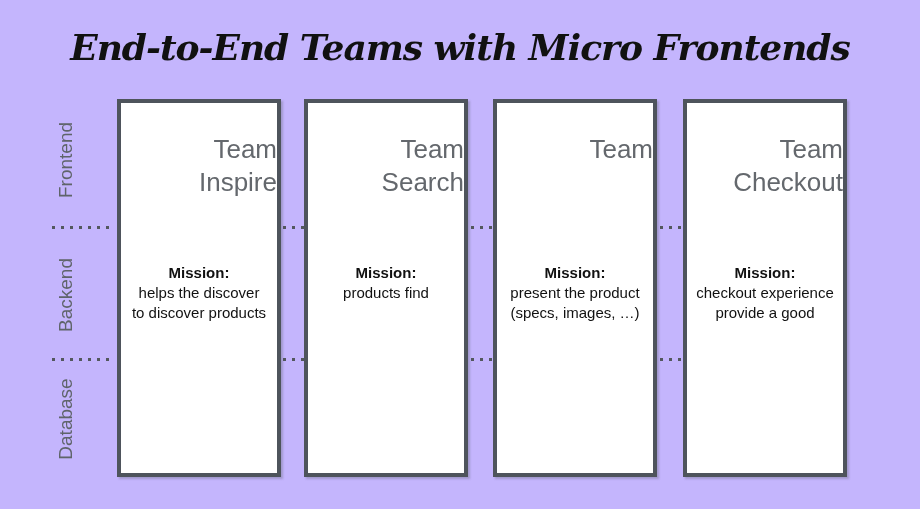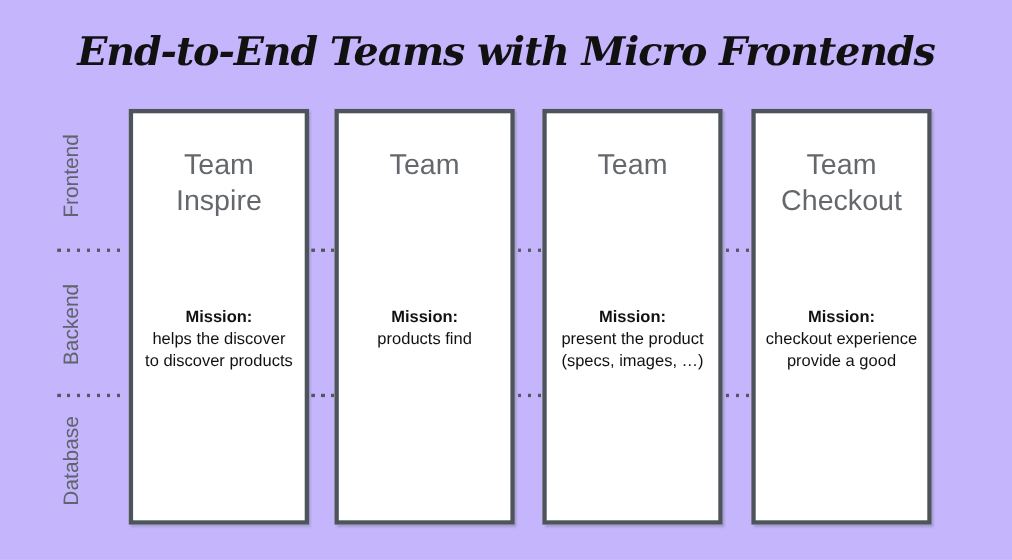--- a/index.html
+++ b/index.html
@@ -68,37 +68,37 @@
     background: #ffffff;
     box-shadow: 2px 2px 2px rgba(80, 85, 92, 0.30);
   }
   .team-box.box-0 { left: 117px; }
   .team-box.box-1 { left: 304px; }
   .team-box.box-2 { left: 493px; }
   .team-box.box-3 { left: 683px; }
 
   .team-name {
     margin-top: 30px;
-    text-align: center;
+    text-align: right;
     font-size: 26px;
     line-height: 33px;
     color: #64686d;
   }
 
   .mission {
     position: absolute;
     top: 160px;
     left: 0;
     right: 0;
     text-align: center;
     font-size: 15px;
     line-height: 20px;
     color: #111111;
   }
-  .mission .mission-label { font-weight: bold; margin-top: 16px; }
+  .mission .mission-label { font-weight: bold; }
 </style>
 </head>
 <body>
 
 <div class="stage">
 
   <div class="title">
     <span class="title-prefix">End-to-End Teams with </span><span class="title-emphasis">Micro Frontends</span>
   </div>
 
@@ -124,20 +124,21 @@
     <div class="mission">
       <div class="mission-label">Mission:</div>
       <div>helps the discover</div>
       <div>to discover products</div>
     </div>
   </div>
 
   <div class="team-box box-1">
     <div class="team-name">
       <div>Team</div>
+      <div>Search</div>
     </div>
     <div class="mission">
       <div class="mission-label">Mission:</div>
       <div>products find</div>
     </div>
   </div>
 
   <div class="team-box box-2">
     <div class="team-name">
       <div>Team</div>

